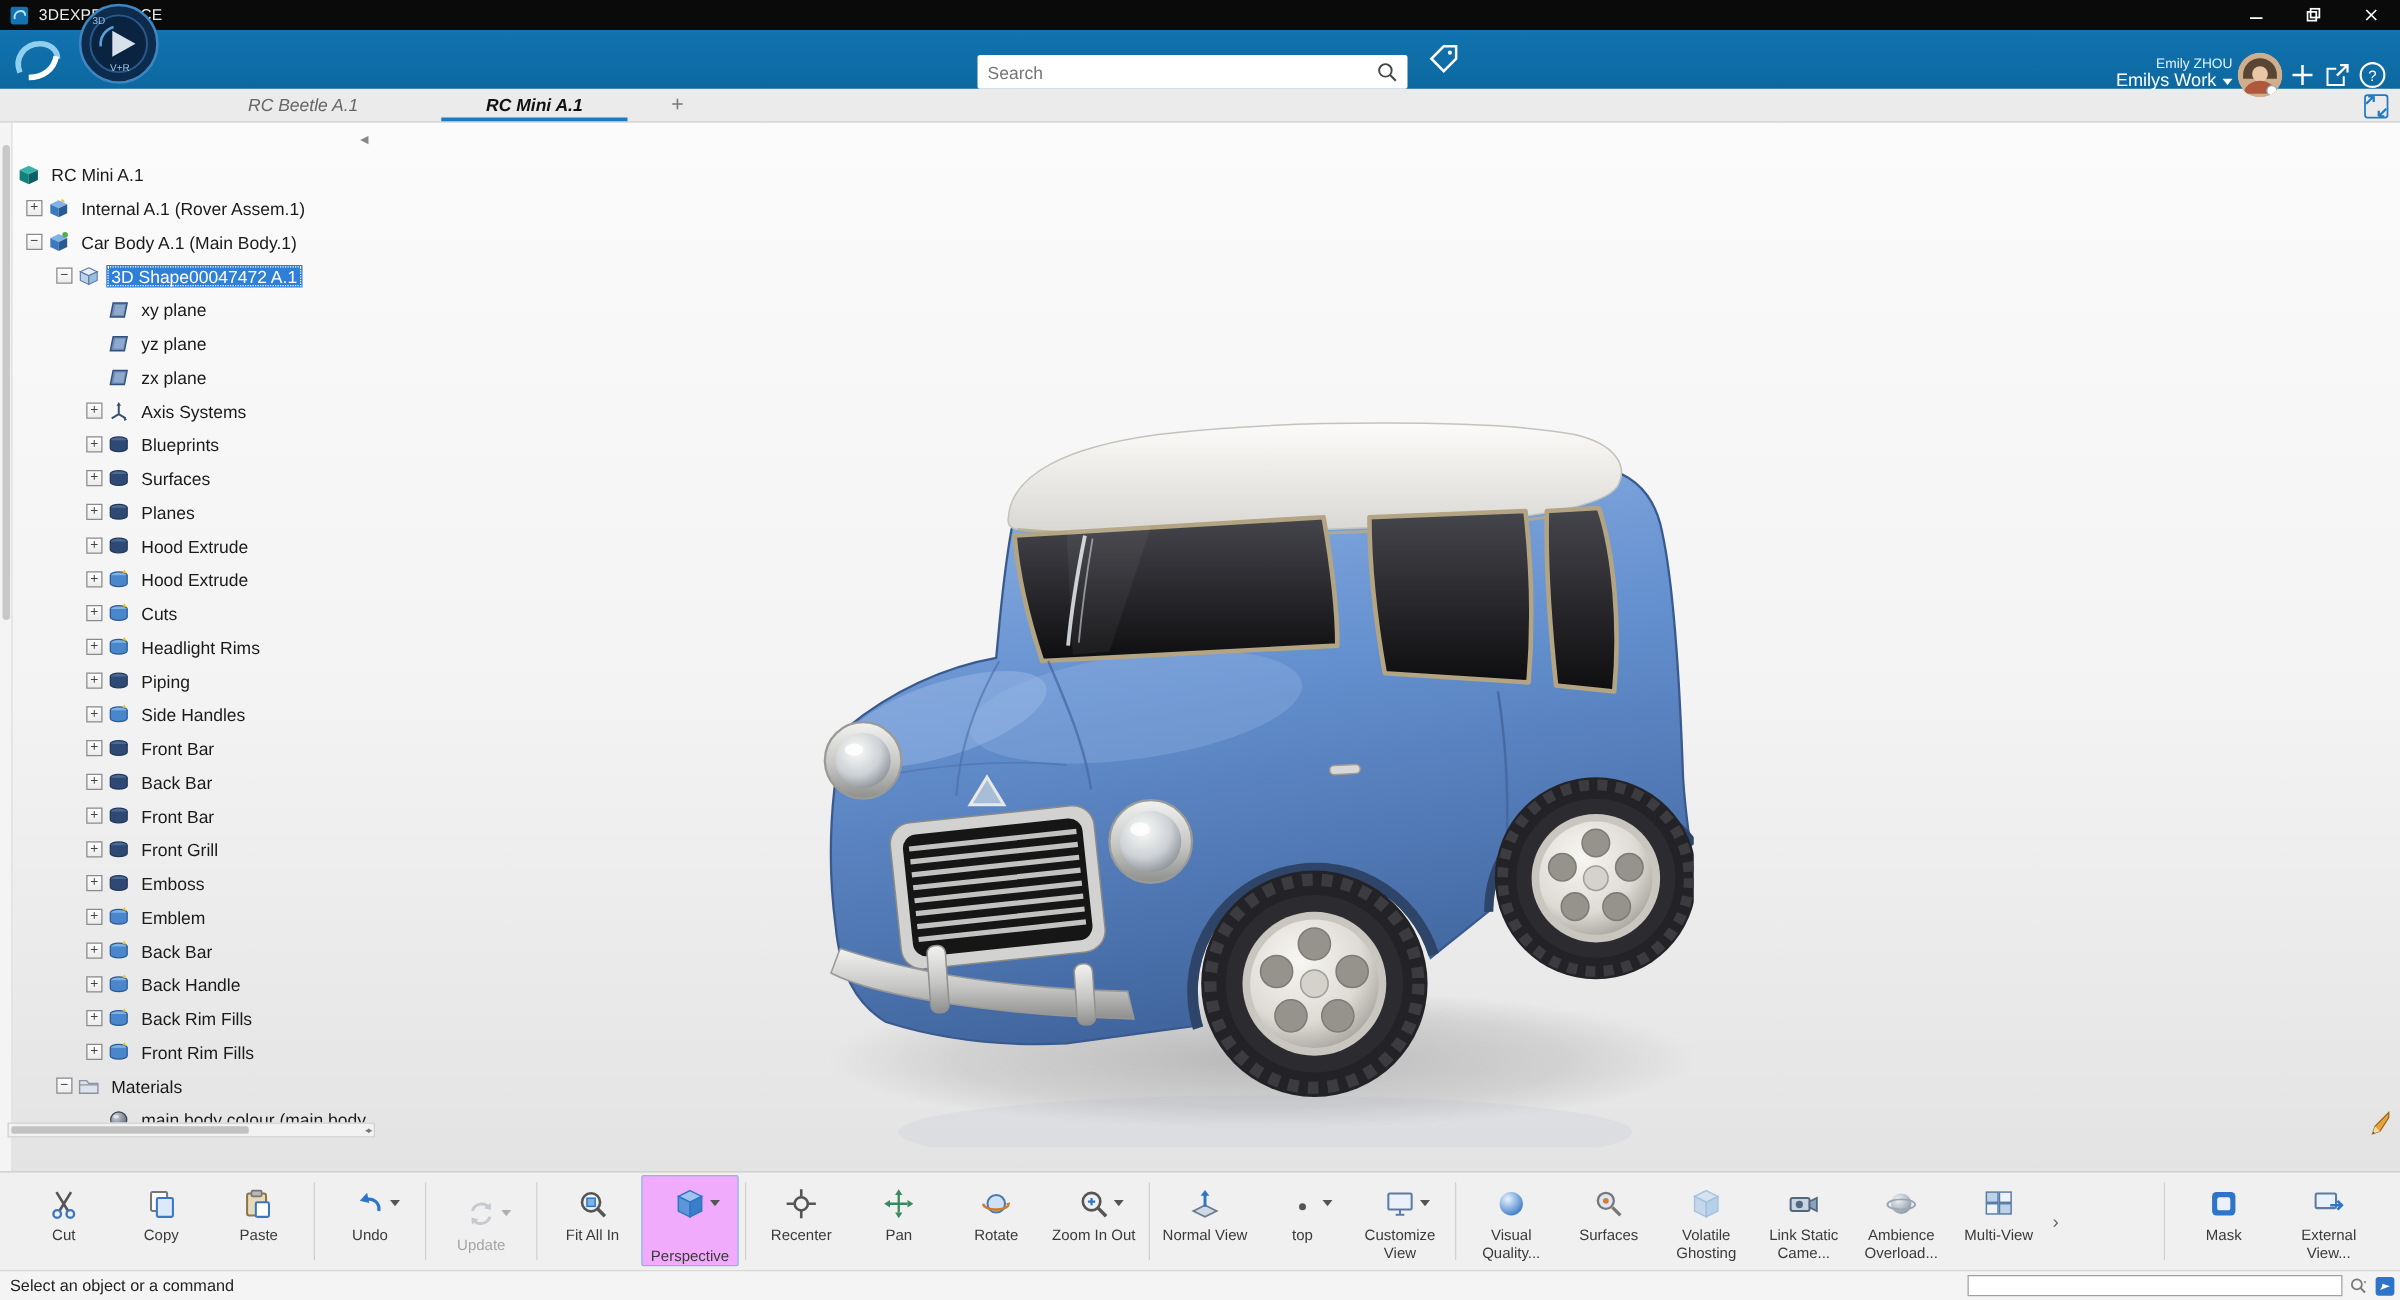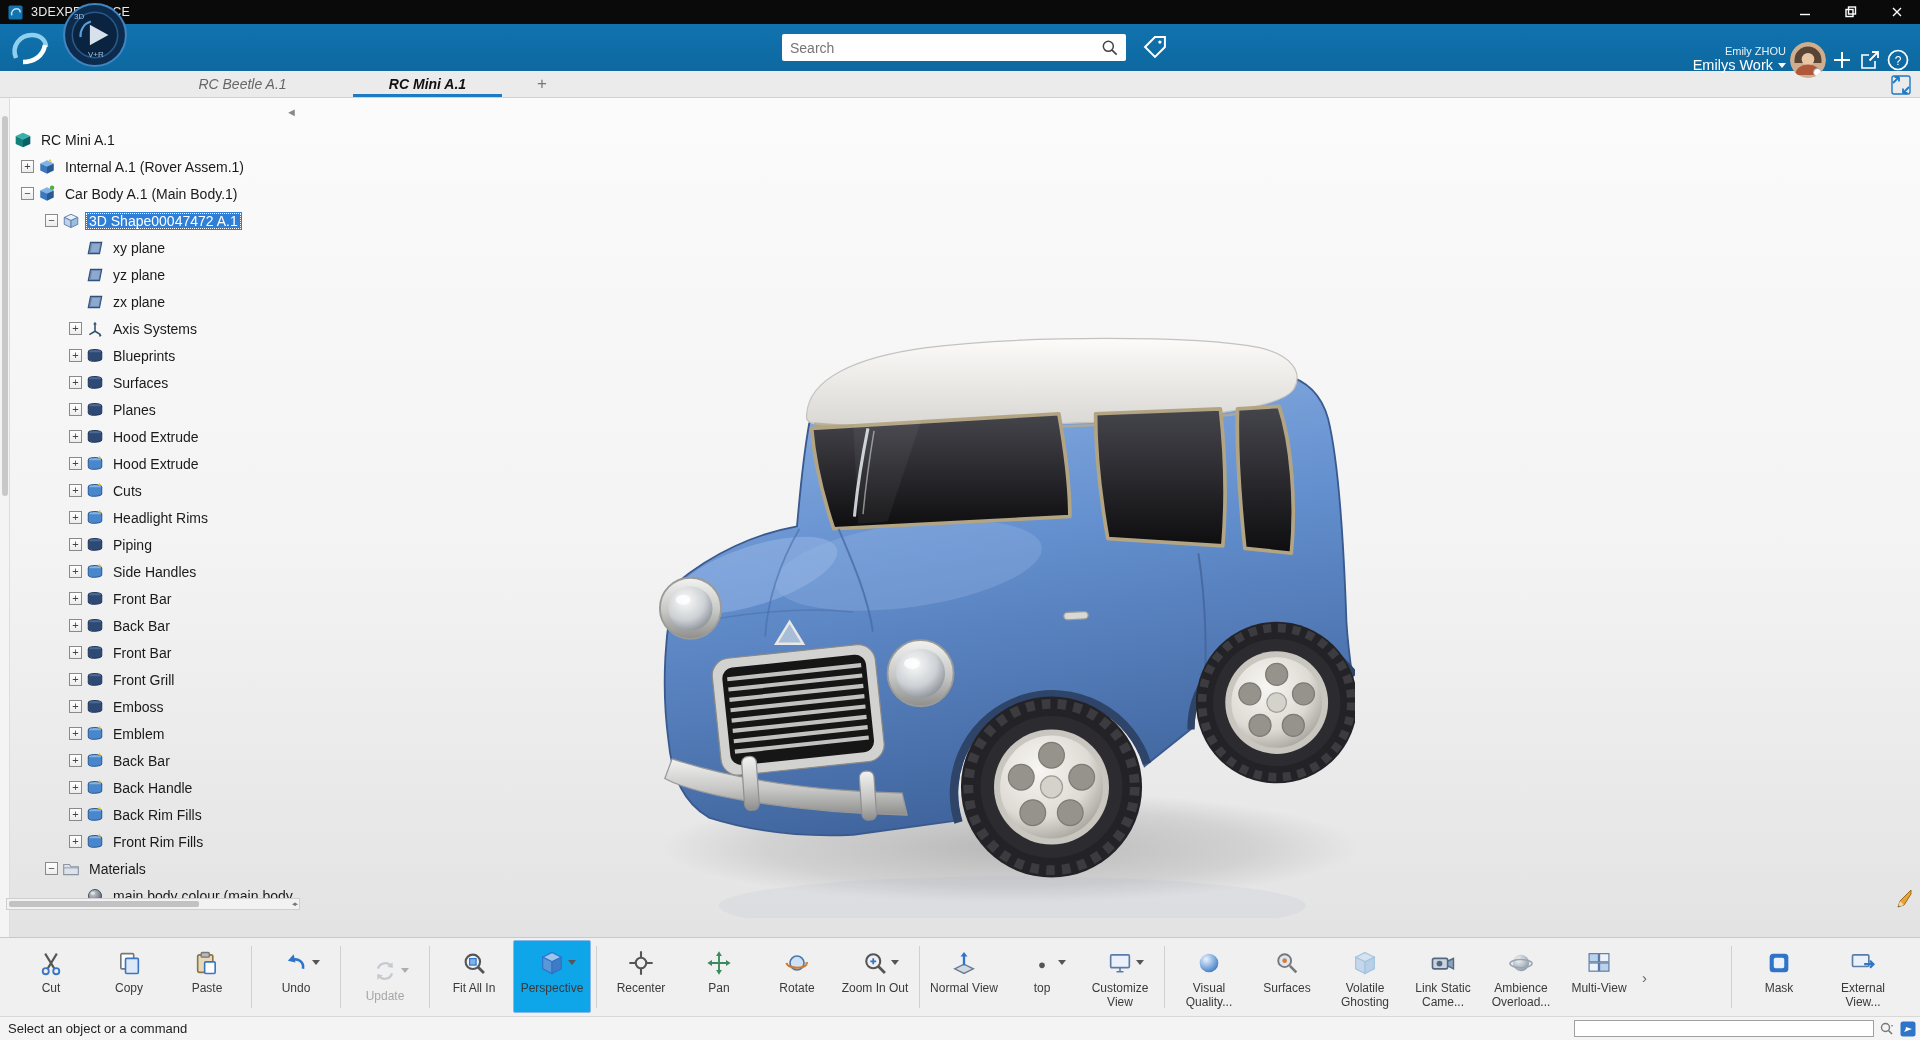--- a/index.html
+++ b/index.html
@@ -17,21 +17,21 @@
   
   .header{position:absolute;left:0;top:24px;width:1920px;height:47px;background:linear-gradient(#1173b0,#0d689f);color:#fff;z-index:40;}
   .logo-swoosh{position:absolute;left:8px;top:4px;width:46px;height:40px;}
   .compass{position:absolute;left:62px;top:2px;width:66px;height:66px;z-index:60;}
   .compass .c-top{position:absolute;left:12px;top:10px;font-size:8px;color:#9cc4e4;}
   .compass .c-bot{position:absolute;left:26px;top:48px;font-size:8px;color:#9cc4e4;}
   .brand{position:absolute;left:160px;top:12px;font-size:17px;white-space:nowrap;}
   .brand b{font-weight:bold;}
   .brand .lt{font-weight:normal;opacity:.95;}
   .brand .sep{margin:0 7px;opacity:.85;}
-  .search-box{position:absolute;left:782px;top:10px;width:344px;height:27px;background:#fff;border-radius:2px;display:flex;align-items:center;}
+  .search-box{position:absolute;left:782px;top:20px;width:344px;height:27px;background:#fff;border-radius:2px;display:flex;align-items:center;}
   .search-box input{flex:1;border:none;outline:none;font-size:14px;color:#333;padding:0 8px;background:transparent;}
   .search-box .s-ic{width:20px;height:20px;margin-right:6px;flex:none;}
   .tag-btn{position:absolute;left:1141px;top:9px;width:28px;height:28px;}
   .hdr-right{position:absolute;right:10px;top:12px;height:47px;display:flex;align-items:center;gap:4px;}
   .who{display:flex;flex-direction:column;align-items:flex-end;line-height:1.15;}
   .who .nm{font-size:11px;opacity:.9;}
   .who .ws{font-size:14.5px;display:flex;align-items:center;gap:5px;}
   .caret-dn{width:0;height:0;border-left:4.5px solid transparent;border-right:4.5px solid transparent;border-top:5px solid #fff;display:inline-block;}
   .avatar{width:36px;height:36px;border-radius:50%;overflow:hidden;position:relative;flex:none;}
   .avatar svg{width:100%;height:100%;}
@@ -73,21 +73,21 @@
   .ribbon{position:absolute;left:659px;top:817px;height:22px;display:flex;align-items:stretch;z-index:5;}
   .ribbon-tab{padding:0 11px;display:flex;align-items:center;font-size:13px;color:#222;background:#d7d7d7;border:1px solid #bdbdbd;margin-left:-1px;}
   .ribbon-tab.active{background:#f6f6f6;color:#000;border-bottom-color:#f6f6f6;}
 
   
   .toolbar{position:absolute;left:0;top:937px;width:1920px;height:79px;background:#f0f0f0;border-top:1px solid #c9c9c9;display:flex;align-items:stretch;padding-left:12px;z-index:6;}
   .tool{width:78px;flex:none;display:flex;flex-direction:column;align-items:center;padding-top:7px;position:relative;border:1px solid transparent;border-radius:2px;margin-top:2px;margin-bottom:3px;}
   .tool .ticon{width:30px;height:30px;position:relative;display:flex;align-items:center;justify-content:center;}
   .tool .ticon svg{width:28px;height:28px;}
   .tool .tlabel{font-size:12px;line-height:1.18;color:#3a3a3a;text-align:center;margin-top:3px;max-width:74px;}
-  .tool.active{background:#0ea5e9;border-color:#86b7ea;}
+  .tool.active{background:#f0abfc;border-color:#86b7ea;justify-content:space-between;}
   .tool.disabled{opacity:.42;justify-content:center;}
   .tool .dd{position:absolute;right:-9px;top:12px;width:0;height:0;border-left:4px solid transparent;border-right:4px solid transparent;border-top:5px solid #555;}
   .tb-divider{width:1px;background:#d0d0d0;margin:8px 5px;flex:none;}
   .tb-chevron{align-self:center;font-size:15px;color:#666;margin:0 4px;flex:none;}
   .tb-overflow{margin-left:auto;display:flex;align-items:stretch;padding-right:15px;}
   .tb-overflow .tool{width:84px;}
 
   
   .statusbar{position:absolute;left:0;top:1016px;width:1920px;height:24px;background:#f4f4f4;border-top:1px solid #d8d8d8;display:flex;align-items:center;z-index:7;gap:40px;}
   .status-msg{font-size:13px;color:#222;margin-left:8px;}

